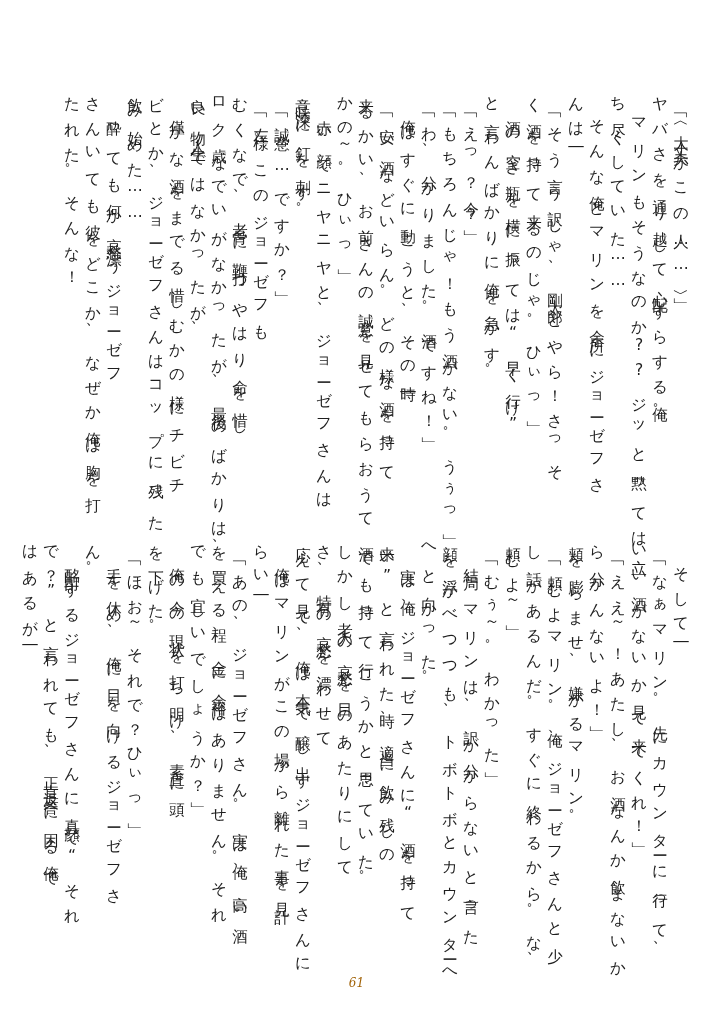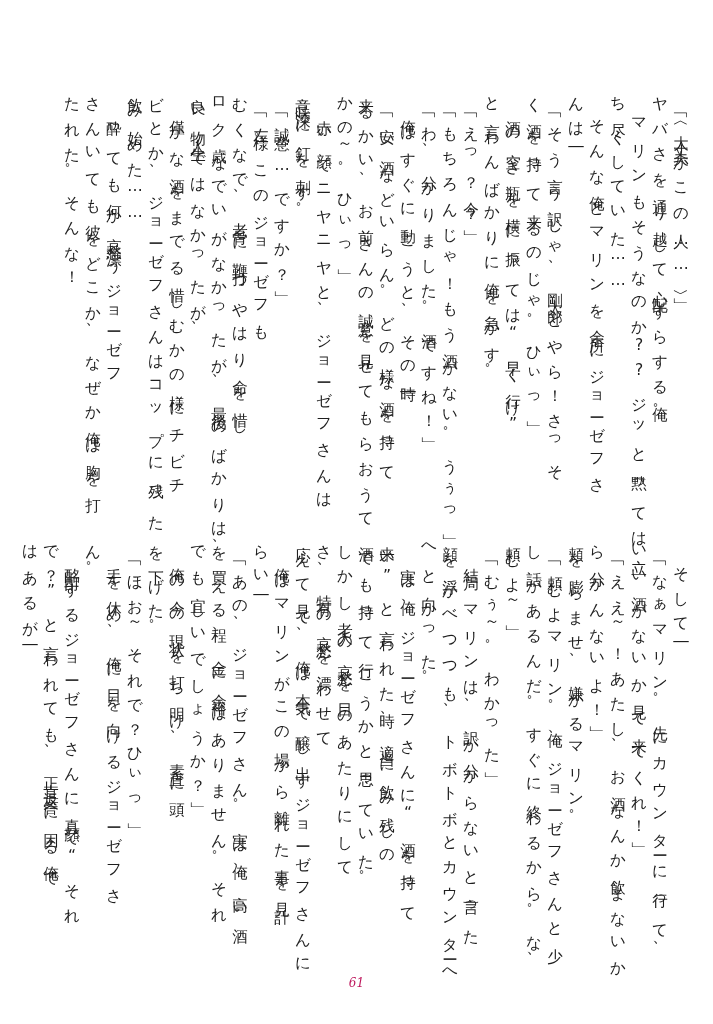--- a/index.html
+++ b/index.html
@@ -6,21 +6,21 @@
   body { width:713px; height:1024px; position:relative; overflow:hidden;
          font-family: "DejaVu Sans", sans-serif; color:#1e1e1e; }
   .block { position:absolute; display:flex; flex-direction:row-reverse; }
   .col { writing-mode: vertical-rl; text-orientation: upright;
          font-size:15.5px; line-height:21px; letter-spacing:7.6px;
          white-space:nowrap; height:440px; }
   .col.indent { padding-top:22px; }
   #top { right:22px; top:86px; height:440px; }
   #bottom { right:22px; top:534px; height:440px; }
   .page-number { position:absolute; left:0; right:0; top:976px; text-align:center;
-                 font-family:"DejaVu Serif", serif; font-style:italic; font-size:12px; color:#be185d; }
+                 font-family:"DejaVu Serif", serif; font-style:italic; font-size:12px; color:#a16207; }
 </style>
 </head>
 <body>
 
 <div id="top" class="block">
     <div class="col indent">「〈大丈夫かこの人……〉」</div>
     <div class="col">ヤバさを通り越して心配すらする俺。</div>
     <div class="col indent">マリンもそうなのか??ジッと黙っては立</div>
     <div class="col">ち尽くしていた……</div>
     <div class="col indent">そんな俺とマリンを余所にジョーゼフさ</div>

